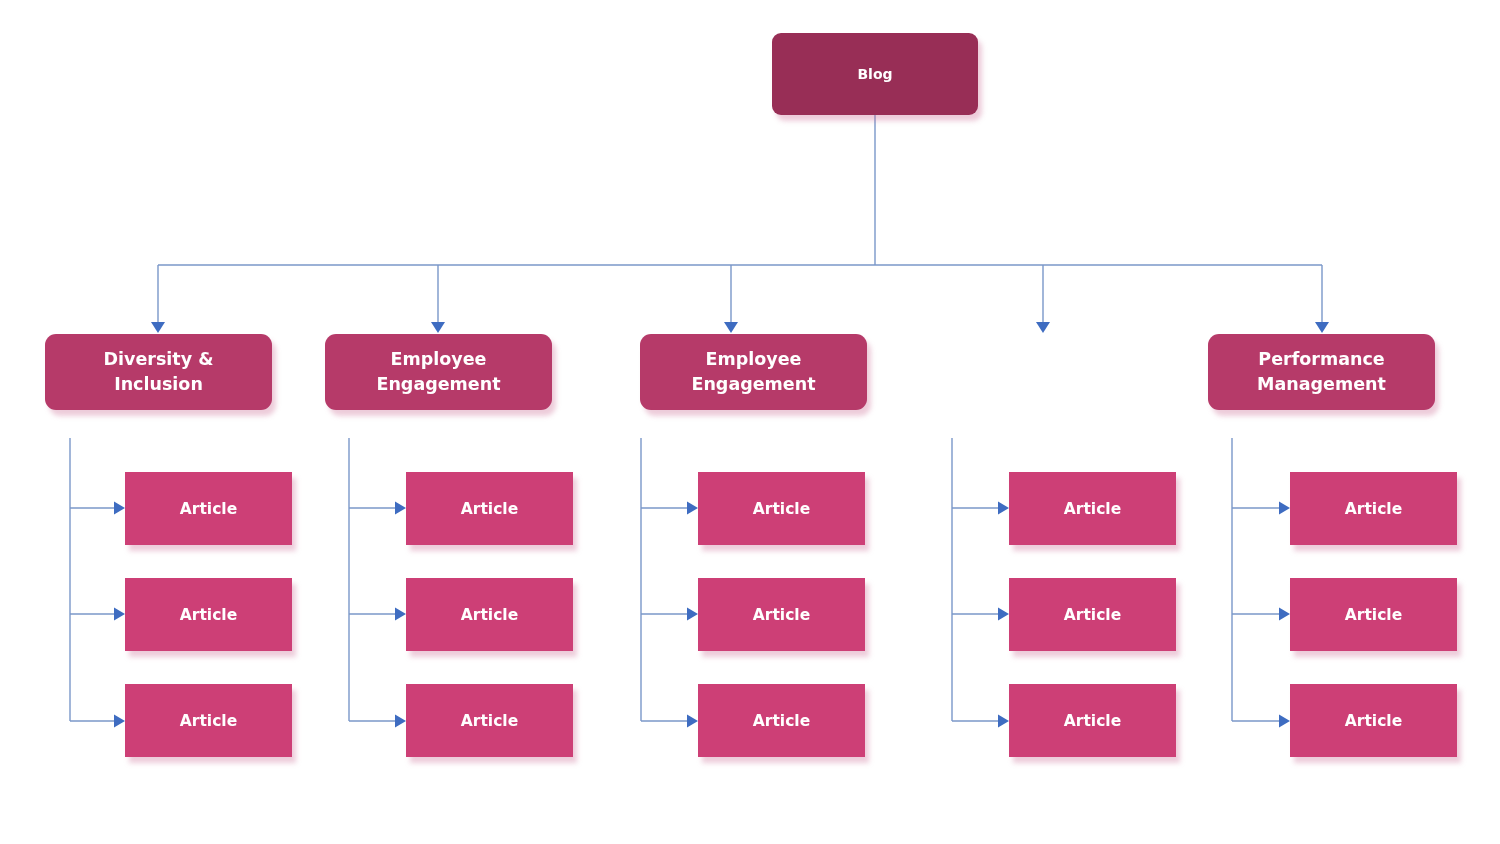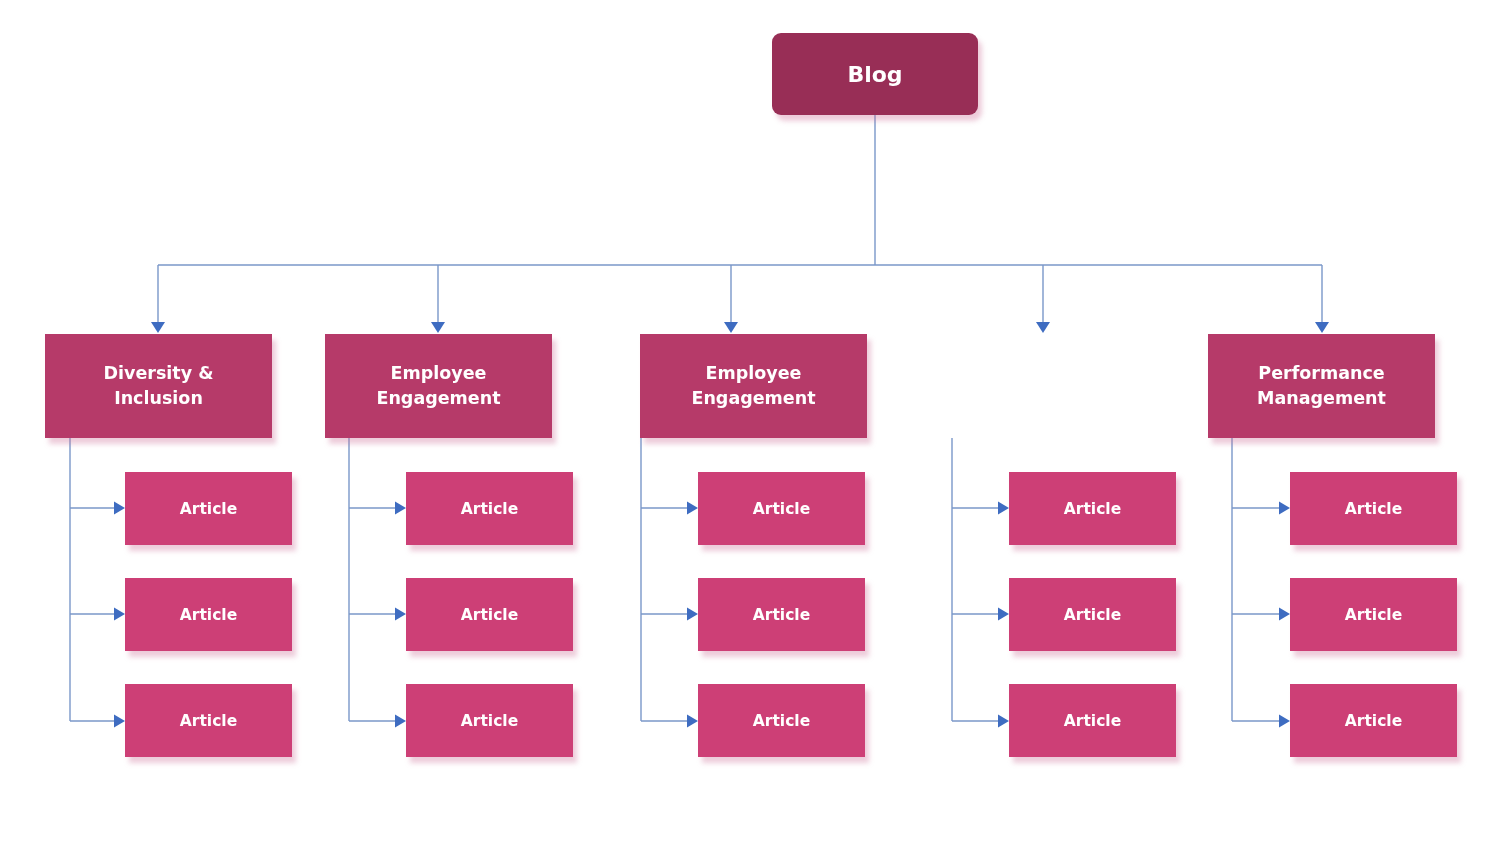--- a/index.html
+++ b/index.html
@@ -42,28 +42,28 @@
     box-sizing: border-box;
     box-shadow: 4px 6px 5px rgba(203, 110, 150, 0.35);
     cursor: default;
   }
   .node.root {
     width: 206px;
     height: 82px;
     top: 33px;
     background: var(--root-bg, #982e56);
     border-radius: 9px;
-    font-size: 22px;
+    font-size: 14px;
   }
   .node.category {
     width: 227px;
-    height: 104px;
+    height: 76px;
     top: 334px;
     background: var(--category-bg, #b63a69);
-    border-radius: 0;
+    border-radius: 11px;
     font-size: 17.5px;
     line-height: 1.45;
     padding: 0 30px;
   }
   .node.article {
     width: 167px;
     height: 73px;
     background: var(--article-bg, #cd3f76);
     border-radius: 0;
     font-size: 15.5px;

